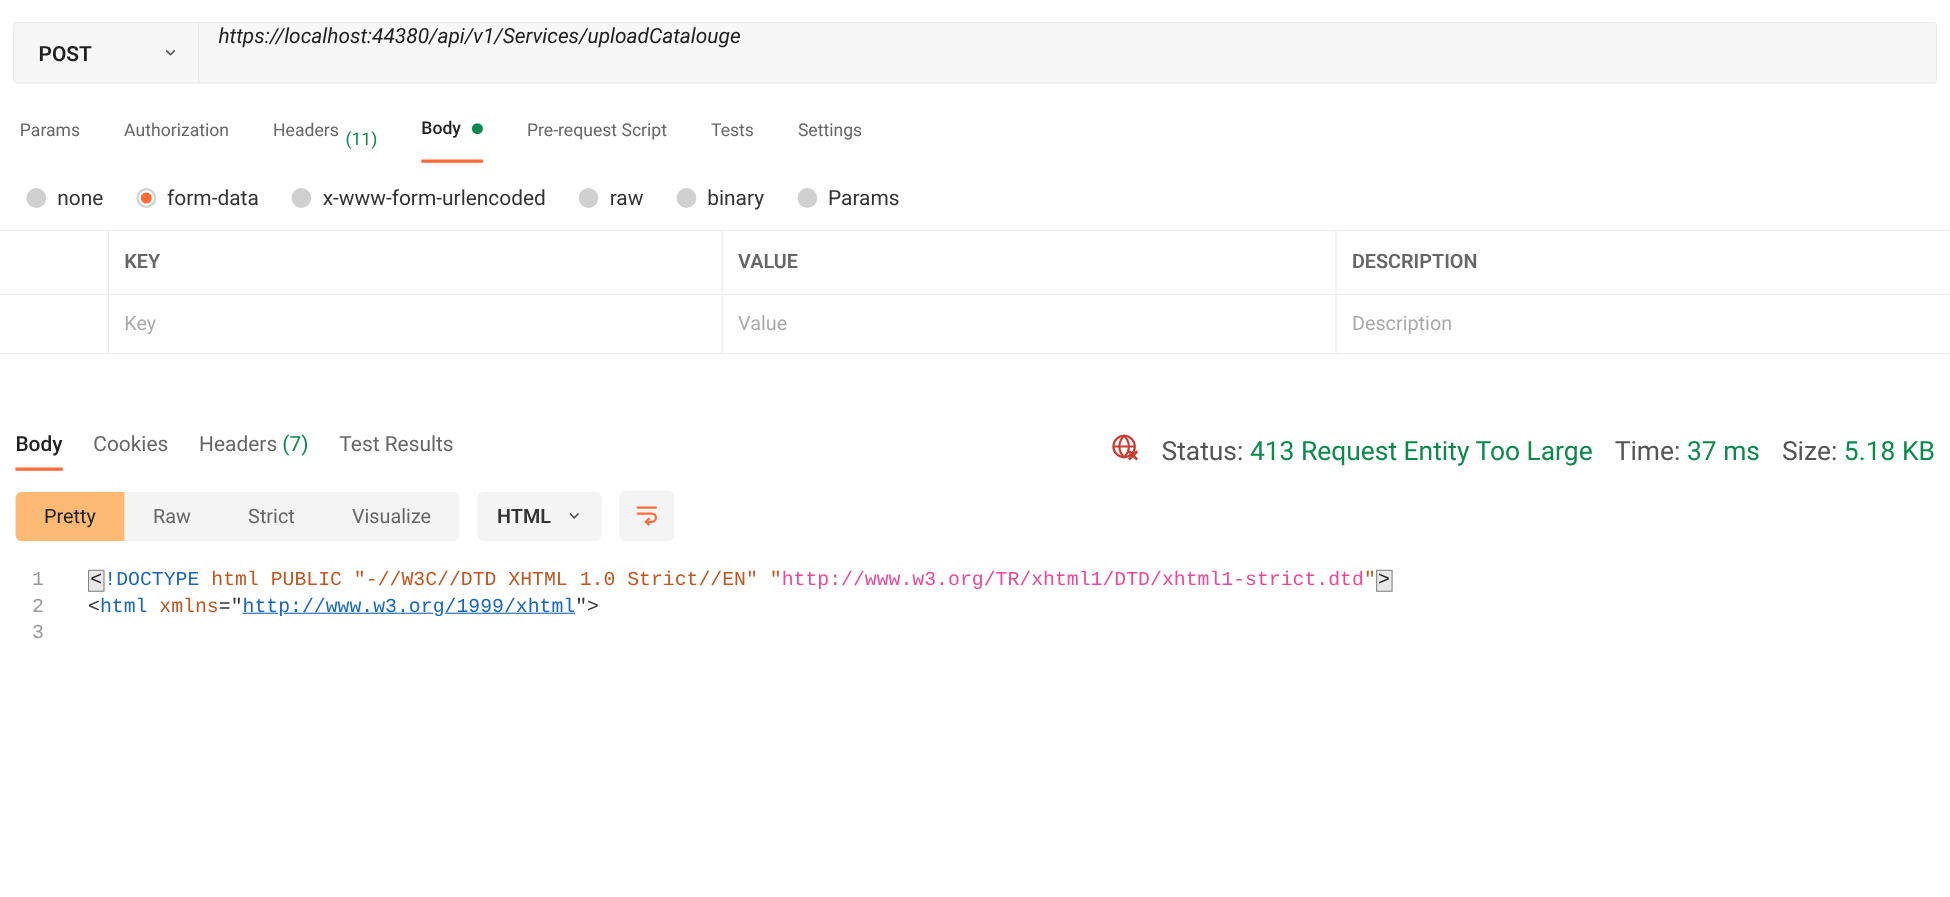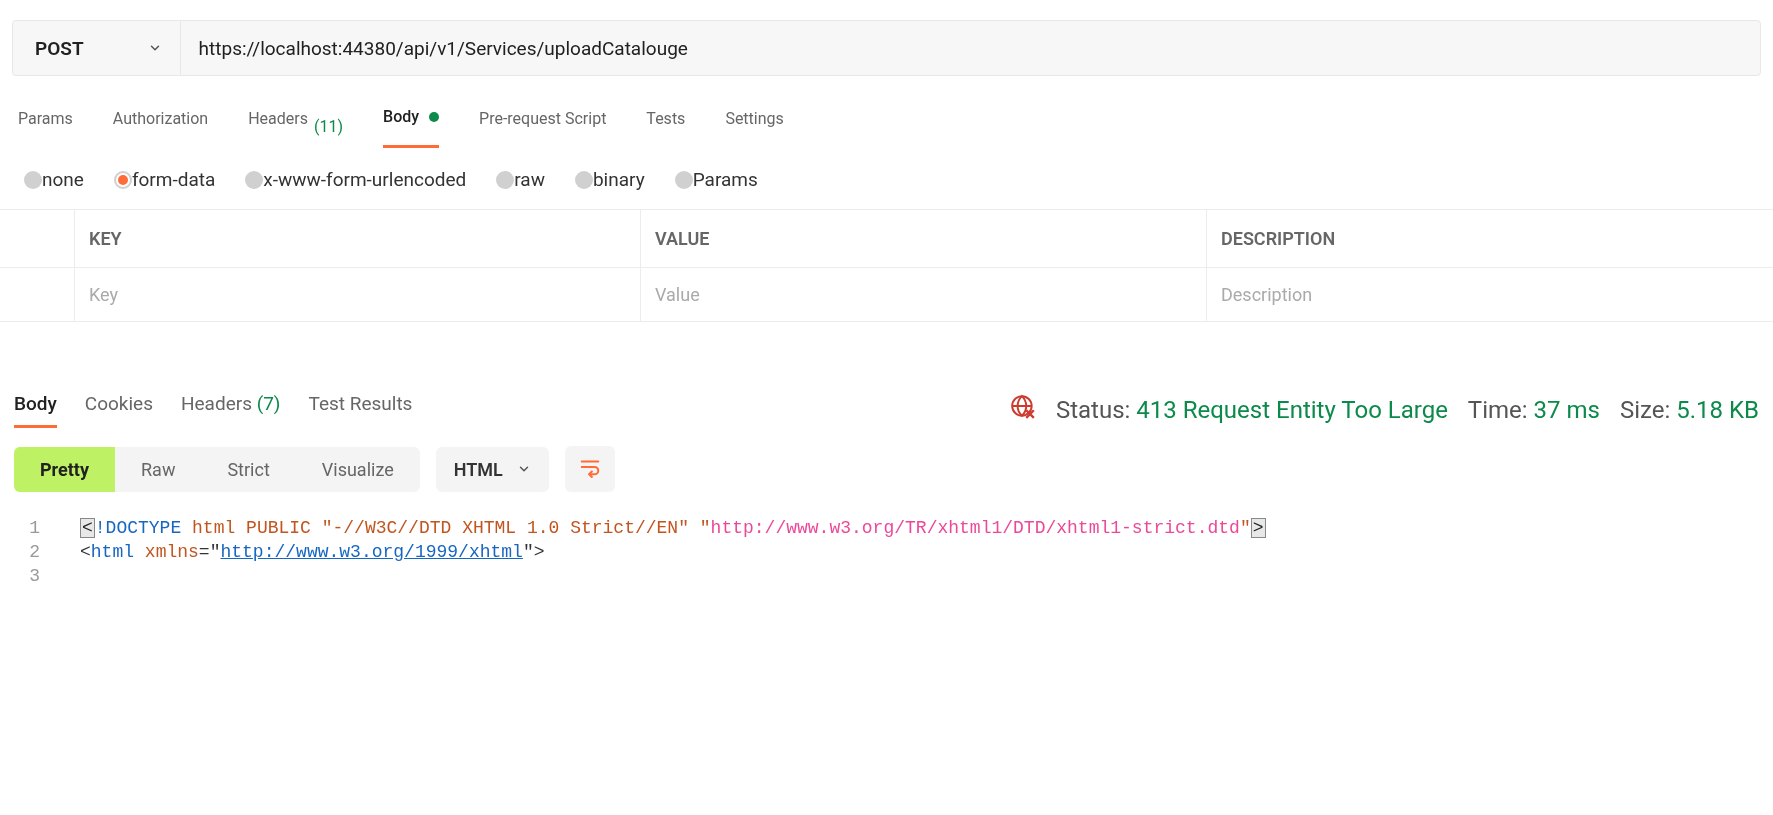--- a/index.html
+++ b/index.html
@@ -30,24 +30,24 @@
     cursor: pointer;
   }
   .chevron-down {
     width: 14px; height: 14px;
     display: inline-flex; align-items: center; justify-content: center;
   }
   .chevron-down svg { width: 14px; height: 14px; }
   .url-input {
     flex: 1;
     display: flex;
-    align-items: center;
     padding: 0 18px;
     font-size: 19px;
     color: #212121;
+    font-style: italic;
   }
   .tabs {
     display: flex;
     gap: 40px;
     padding: 24px 18px 0 18px;
     font-size: 16px;
     color: #666666;
   }
   .tab {
     padding-bottom: 12px;
@@ -67,21 +67,21 @@
     background: #0c8a4b; display: inline-block; margin-left: 4px;
   }
   .body-type-row {
     display: flex;
     gap: 30px;
     padding: 20px 24px 18px 24px;
     font-size: 19px;
     color: #333;
   }
   .radio-item {
-    display: flex; align-items: center; cursor: pointer;
+    display: flex; align-items: center; gap: 10px; cursor: pointer;
   }
   .radio {
     width: 18px; height: 18px; border-radius: 50%;
     background: #d0d0d0; display: inline-block; position: relative;
   }
   .radio.selected {
     background: #fff; border: 2px solid #d0d0d0;
   }
   .radio.selected::after {
     content: ""; position: absolute; top: 2px; left: 2px;
@@ -89,20 +89,21 @@
     background: #ff6c37;
   }
   .kv-table {
     width: 100%;
     border-top: 1px solid #ececec;
   }
   .kv-header, .kv-row {
     display: grid;
     grid-template-columns: 75px 1fr 1fr 1fr;
     border-bottom: 1px solid #ececec;
+    padding-left: 24px;
   }
   .kv-header > div, .kv-row > div {
     padding: 16px 14px;
     border-right: 1px solid #ececec;
     font-size: 18px;
   }
   .kv-header > div:last-child, .kv-row > div:last-child { border-right: none; }
   .kv-header {
     color: #666; font-weight: 600;
     font-size: 17px;
@@ -147,21 +148,21 @@
     display: flex; align-items: center; gap: 16px;
     padding: 18px 14px;
   }
   .view-tabs {
     display: flex; background: #f4f4f4; border-radius: 6px; overflow: hidden;
   }
   .view-tab {
     padding: 12px 26px; font-size: 18px; color: #666; cursor: pointer;
   }
   .view-tab.active {
-    background: #bef264; color: #212121; font-weight: 700;
+    background: #fdba74; color: #212121; font-weight: 400;
   }
   .format-select {
     display: flex; align-items: center; gap: 14px;
     background: #f4f4f4; border-radius: 6px;
     padding: 12px 18px; font-size: 18px; font-weight: 600; color: #333;
     cursor: pointer;
   }
   .wrap-btn {
     background: #f4f4f4; border-radius: 6px;
     padding: 10px 14px; cursor: pointer;

